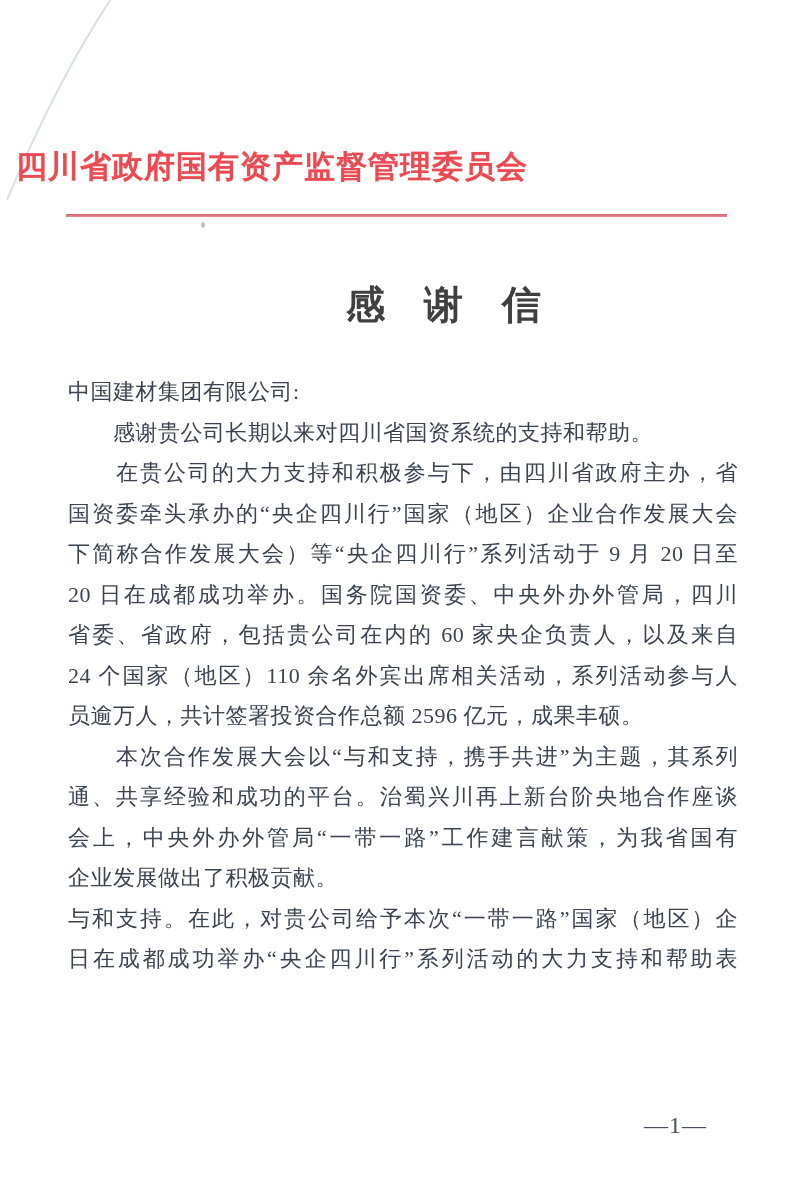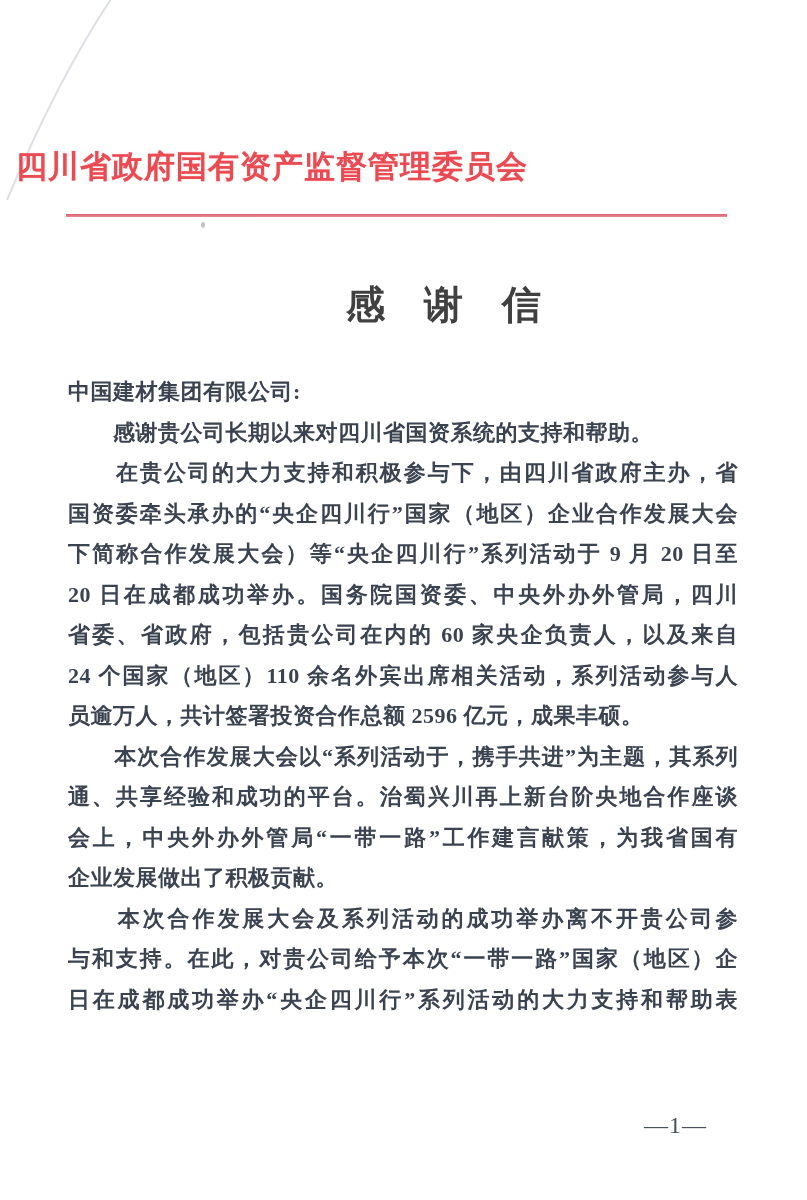--- a/index.html
+++ b/index.html
@@ -91,34 +91,33 @@
   </svg>
 
   <div class="letterhead" style="color: rgb(234, 74, 82);">四川省政府国有资产监督管理委员会</div>
 
   <div class="rule" style="background: linear-gradient(rgb(216, 95, 109), rgb(233, 141, 152));"></div>
 
   <div class="speck"></div>
 
   <h1 class="title" style="color: #404040; padding-left: 40px;">感　谢　信</h1>
 
-  <div class="body-text" style="color: rgb(59, 66, 80); font-weight: bold;">
+  <div class="body-text" style="color: rgb(59, 66, 80);">
       <div class="line">中国建材集团有限公司:</div>
       <div class="line">　　感谢贵公司长期以来对四川省国资系统的支持和帮助。</div>
       <div class="line fill">　　在贵公司的大力支持和积极参与下，由四川省政府主办，省</div>
       <div class="line fill">国资委牵头承办的“央企四川行”国家（地区）企业合作发展大会（以</div>
       <div class="line fill">下简称合作发展大会）等“央企四川行”系列活动于 9 月 20 日至</div>
       <div class="line fill">20 日在成都成功举办。国务院国资委、中央外办外管局，四川</div>
       <div class="line fill">省委、省政府，包括贵公司在内的 60 家央企负责人，以及来自</div>
       <div class="line fill">24 个国家（地区）110 余名外宾出席相关活动，系列活动参与人</div>
       <div class="line">员逾万人，共计签署投资合作总额 2596 亿元，成果丰硕。</div>
-      <div class="line fill">　　本次合作发展大会以“系列活动于，携手共进”为主题，其系列</div>
+      <div class="line fill">　　本次合作发展大会以“与和支持，携手共进”为主题，其系列</div>
       <div class="line fill">通、共享经验和成功的平台。治蜀兴川再上新台阶央地合作座谈</div>
       <div class="line fill">会上，中央外办外管局“一带一路”工作建言献策，为我省国有</div>
       <div class="line">企业发展做出了积极贡献。</div>
-      <div class="line fill">　　本次合作发展大会及系列活动的成功举办离不开贵公司参</div>
       <div class="line fill">与和支持。在此，对贵公司给予本次“一带一路”国家（地区）企</div>
       <div class="line fill">日在成都成功举办“央企四川行”系列活动的大力支持和帮助表</div>
     </div>
 
   <div class="pageno">—1—</div>
 
 </div>
 
 </body></html>

